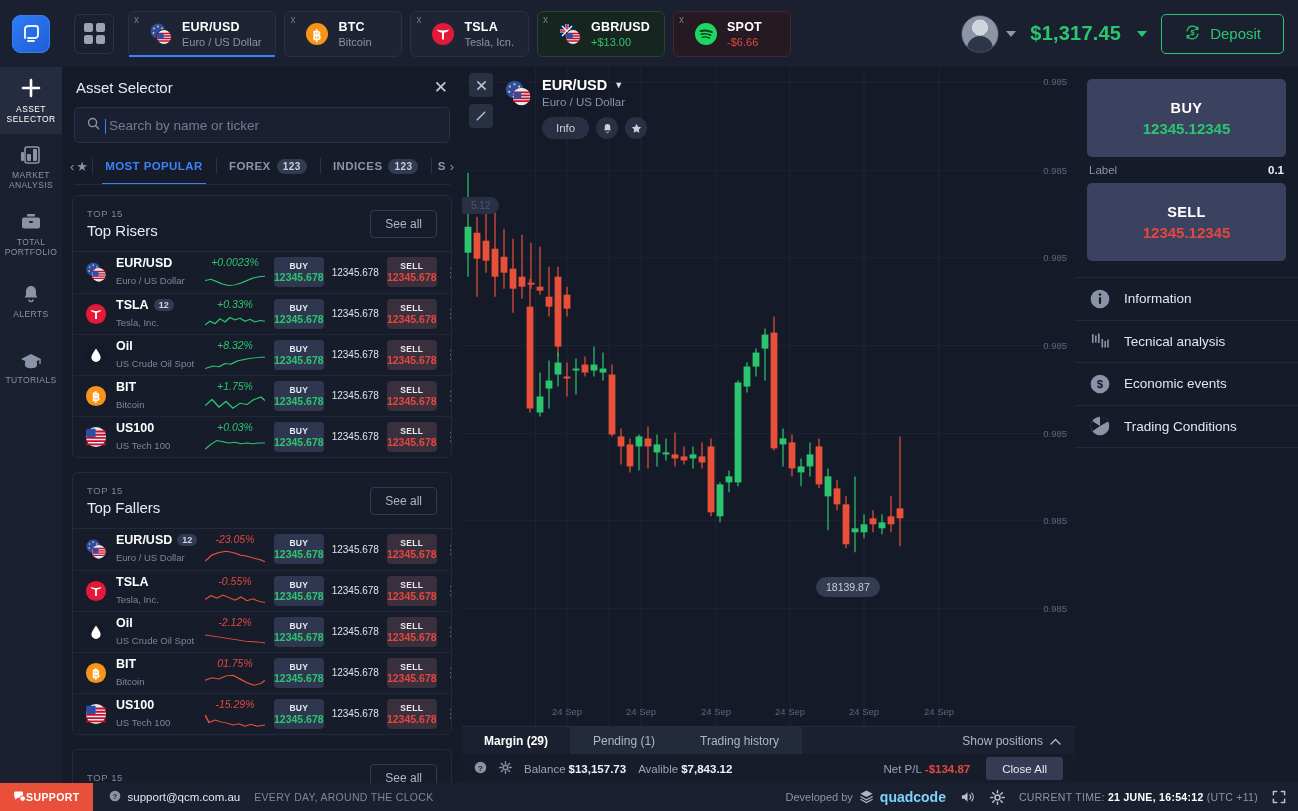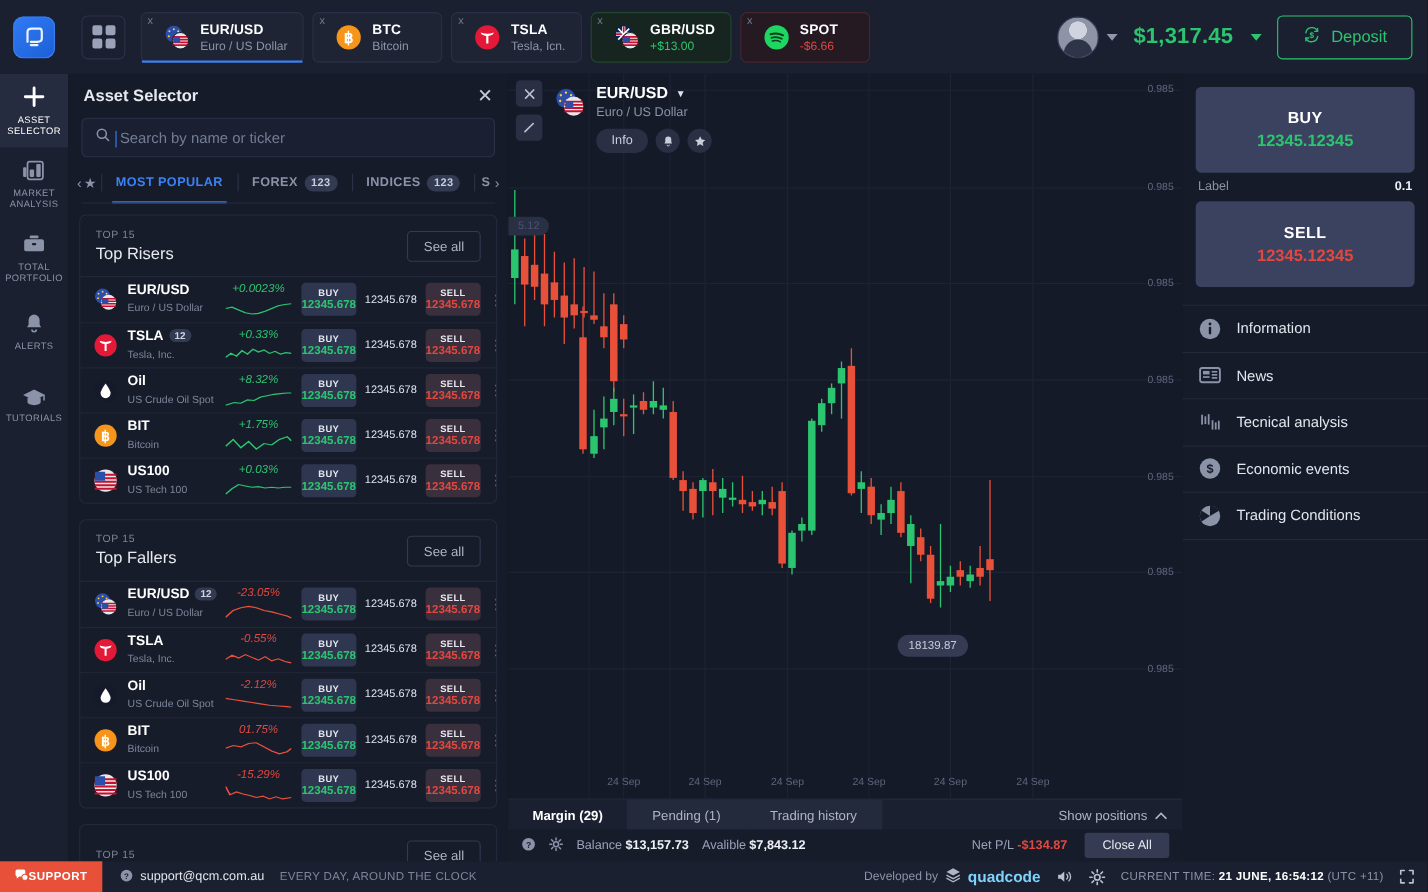--- a/index.html
+++ b/index.html
@@ -83,21 +83,21 @@
     height: 67px; display: flex; flex-direction: column; align-items: center; justify-content: center;
     gap: 5px; color: #8b93a8; cursor: pointer;
   }
   .rail-item.active { background: #262c40; color: #ffffff; }
   .rail-item .lbl { font-size: 8.5px; letter-spacing: .4px; text-align: center; line-height: 1.2; font-weight: 500; }
   .rail-item svg { display: block; }
 
   
   .panel { width: 400px; flex: none; background: #161b29; display: flex; flex-direction: column; min-height: 0; }
   .panel-head { height: 40px; display: flex; align-items: center; padding: 0 14px; }
-  .panel-title { font-size: 15px; color: #e8eaf0; font-weight: bold; }
+  .panel-title { font-size: 15px; color: #e8eaf0; }
   .panel-x { margin-left: auto; color: #c3c9d6; cursor: pointer; line-height: 1; }
   .search-row { padding: 0 12px; }
   .search {
     height: 36px; border: 1px solid #2b3248; border-radius: 5px; background: #1a2031;
     display: flex; align-items: center; gap: 9px; padding: 0 12px;
   }
   .search .ph { font-size: 13.5px; color: #6d7governing; color: #6e7governing; color: #737c93; position: relative; }
   .search .ph::before {
     content: ""; position: absolute; left: -4px; top: 1px; width: 1px; height: 15px; background: #3b82f6;
   }
@@ -1069,33 +1069,20 @@
                 <circle cx="11" cy="11" r="9.3" fill="#8b93a8"></circle>
                 <circle cx="11" cy="6.5" r="1.3" fill="#161b29"></circle>
                 <rect x="9.9" y="9" width="2.2" height="7" rx="1" fill="#161b29"></rect>
               </svg>
           </span>
           <span>Information</span>
         </div>
         <div class="menu-item">
           <span>
             <svg width="22" height="22" viewBox="0 0 22 22">
-                <rect x="2" y="4.5" width="18" height="13" rx="2" fill="none" stroke="#8b93a8" stroke-width="1.7"></rect>
-                <rect x="4.6" y="7.2" width="6" height="3.2" fill="#8b93a8"></rect>
-                <rect x="4.6" y="12" width="6" height="1.5" fill="#8b93a8"></rect>
-                <rect x="12.6" y="7.2" width="5" height="1.5" fill="#8b93a8"></rect>
-                <rect x="12.6" y="10" width="5" height="1.5" fill="#8b93a8"></rect>
-                <rect x="12.6" y="12.8" width="5" height="1.5" fill="#8b93a8"></rect>
-              </svg>
-          </span>
-          <span>News</span>
-        </div>
-        <div class="menu-item">
-          <span>
-            <svg width="22" height="22" viewBox="0 0 22 22">
                 <rect x="3" y="4" width="1.6" height="9" fill="#8b93a8"></rect>
                 <rect x="6" y="5.5" width="1.6" height="7" fill="#8b93a8"></rect>
                 <rect x="9" y="3.5" width="1.6" height="9.5" fill="#8b93a8"></rect>
                 <rect x="12.5" y="9" width="1.6" height="8.5" fill="#8b93a8"></rect>
                 <rect x="15.4" y="11" width="1.6" height="6.5" fill="#8b93a8"></rect>
                 <rect x="18.2" y="9.5" width="1.6" height="8" fill="#8b93a8"></rect>
               </svg>
           </span>
           <span>Tecnical analysis</span>
         </div>

